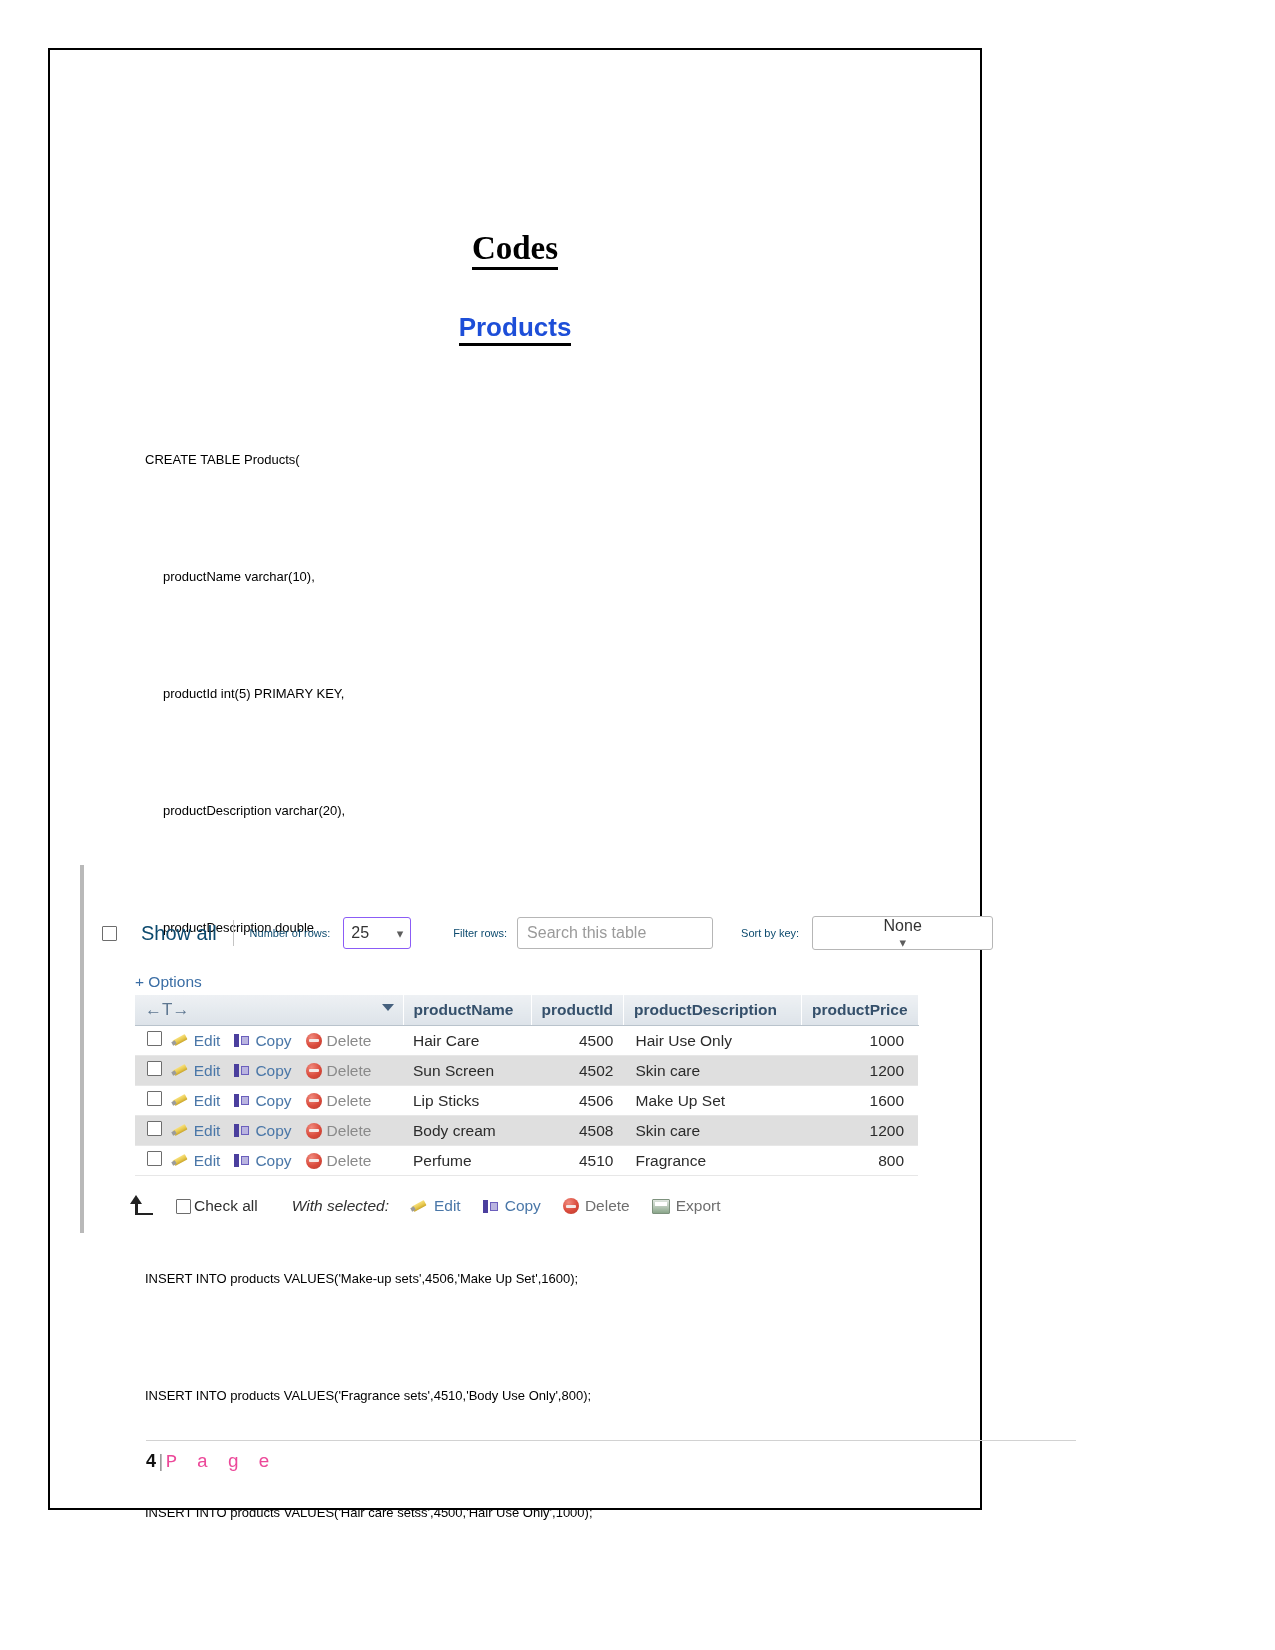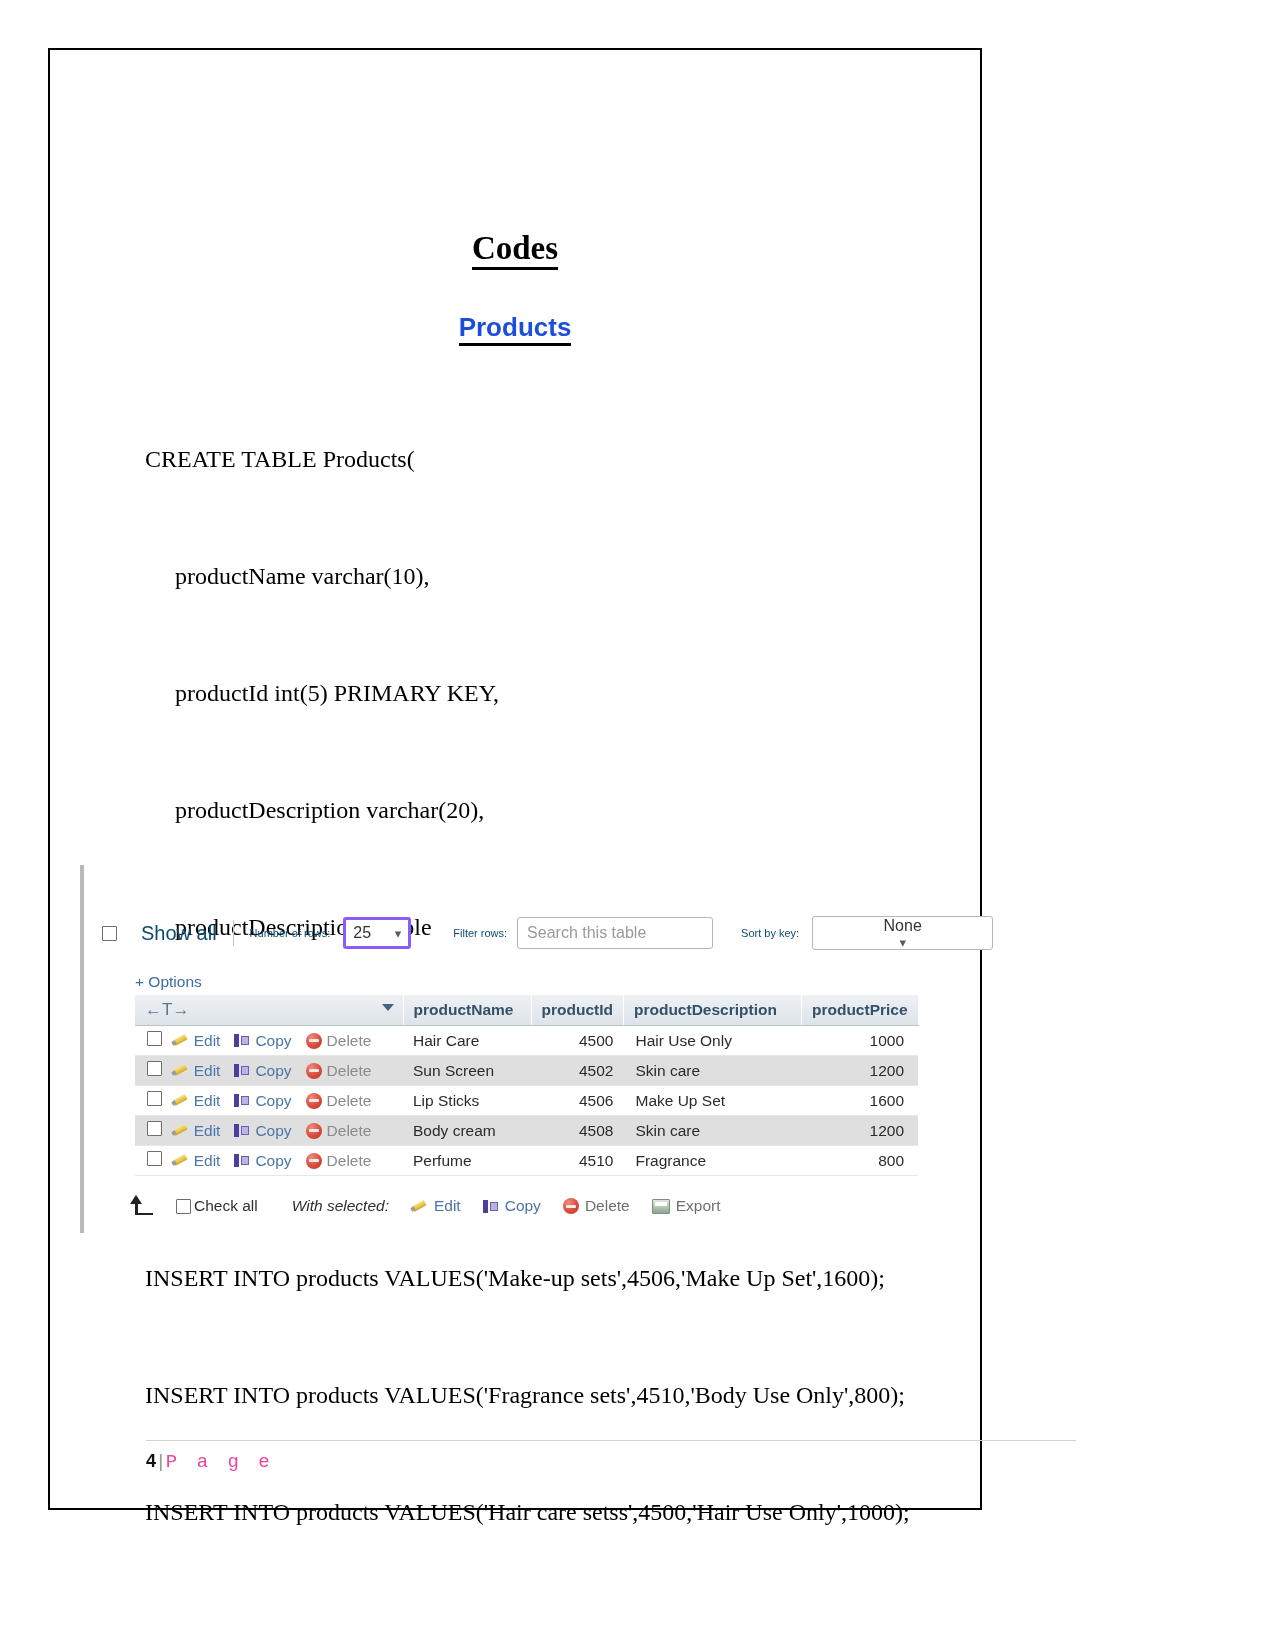--- a/index.html
+++ b/index.html
@@ -64,22 +64,22 @@
     border-bottom: 3px solid #000;
     padding-bottom: 1px;
   }
 
   
   .code-block {
     position: absolute;
     top: 312px;
     left: 95px;
     width: 960px;
-    font-family: Liberation Serif, serif;
-    font-size: 24px;
+    font-family: Liberation Sans, sans-serif;
+    font-size: 13px;
     color: #000;
     line-height: 39px;
     white-space: pre;
   }
   .code-line { white-space: pre; }
 
   
   .pma-panel {
     position: absolute;
     left: 30px;
@@ -122,21 +122,21 @@
     width: 1px;
     height: 26px;
     background: #c4c4c4;
     margin: 0 16px;
   }
   .tb-text { color: #0c4a6e; font-size: 11px; }
   .sel-rows {
     margin-left: 13px;
     width: 68px;
     height: 32px;
-    border: 3px solid #8b5cf6;
+    border: 1px solid #8b5cf6;
     border-radius: 3px;
     background: #fff;
     display: flex;
     align-items: center;
     justify-content: space-between;
     padding: 0 7px;
     box-sizing: border-box;
     font-size: 16px;
     color: #333;
   }

